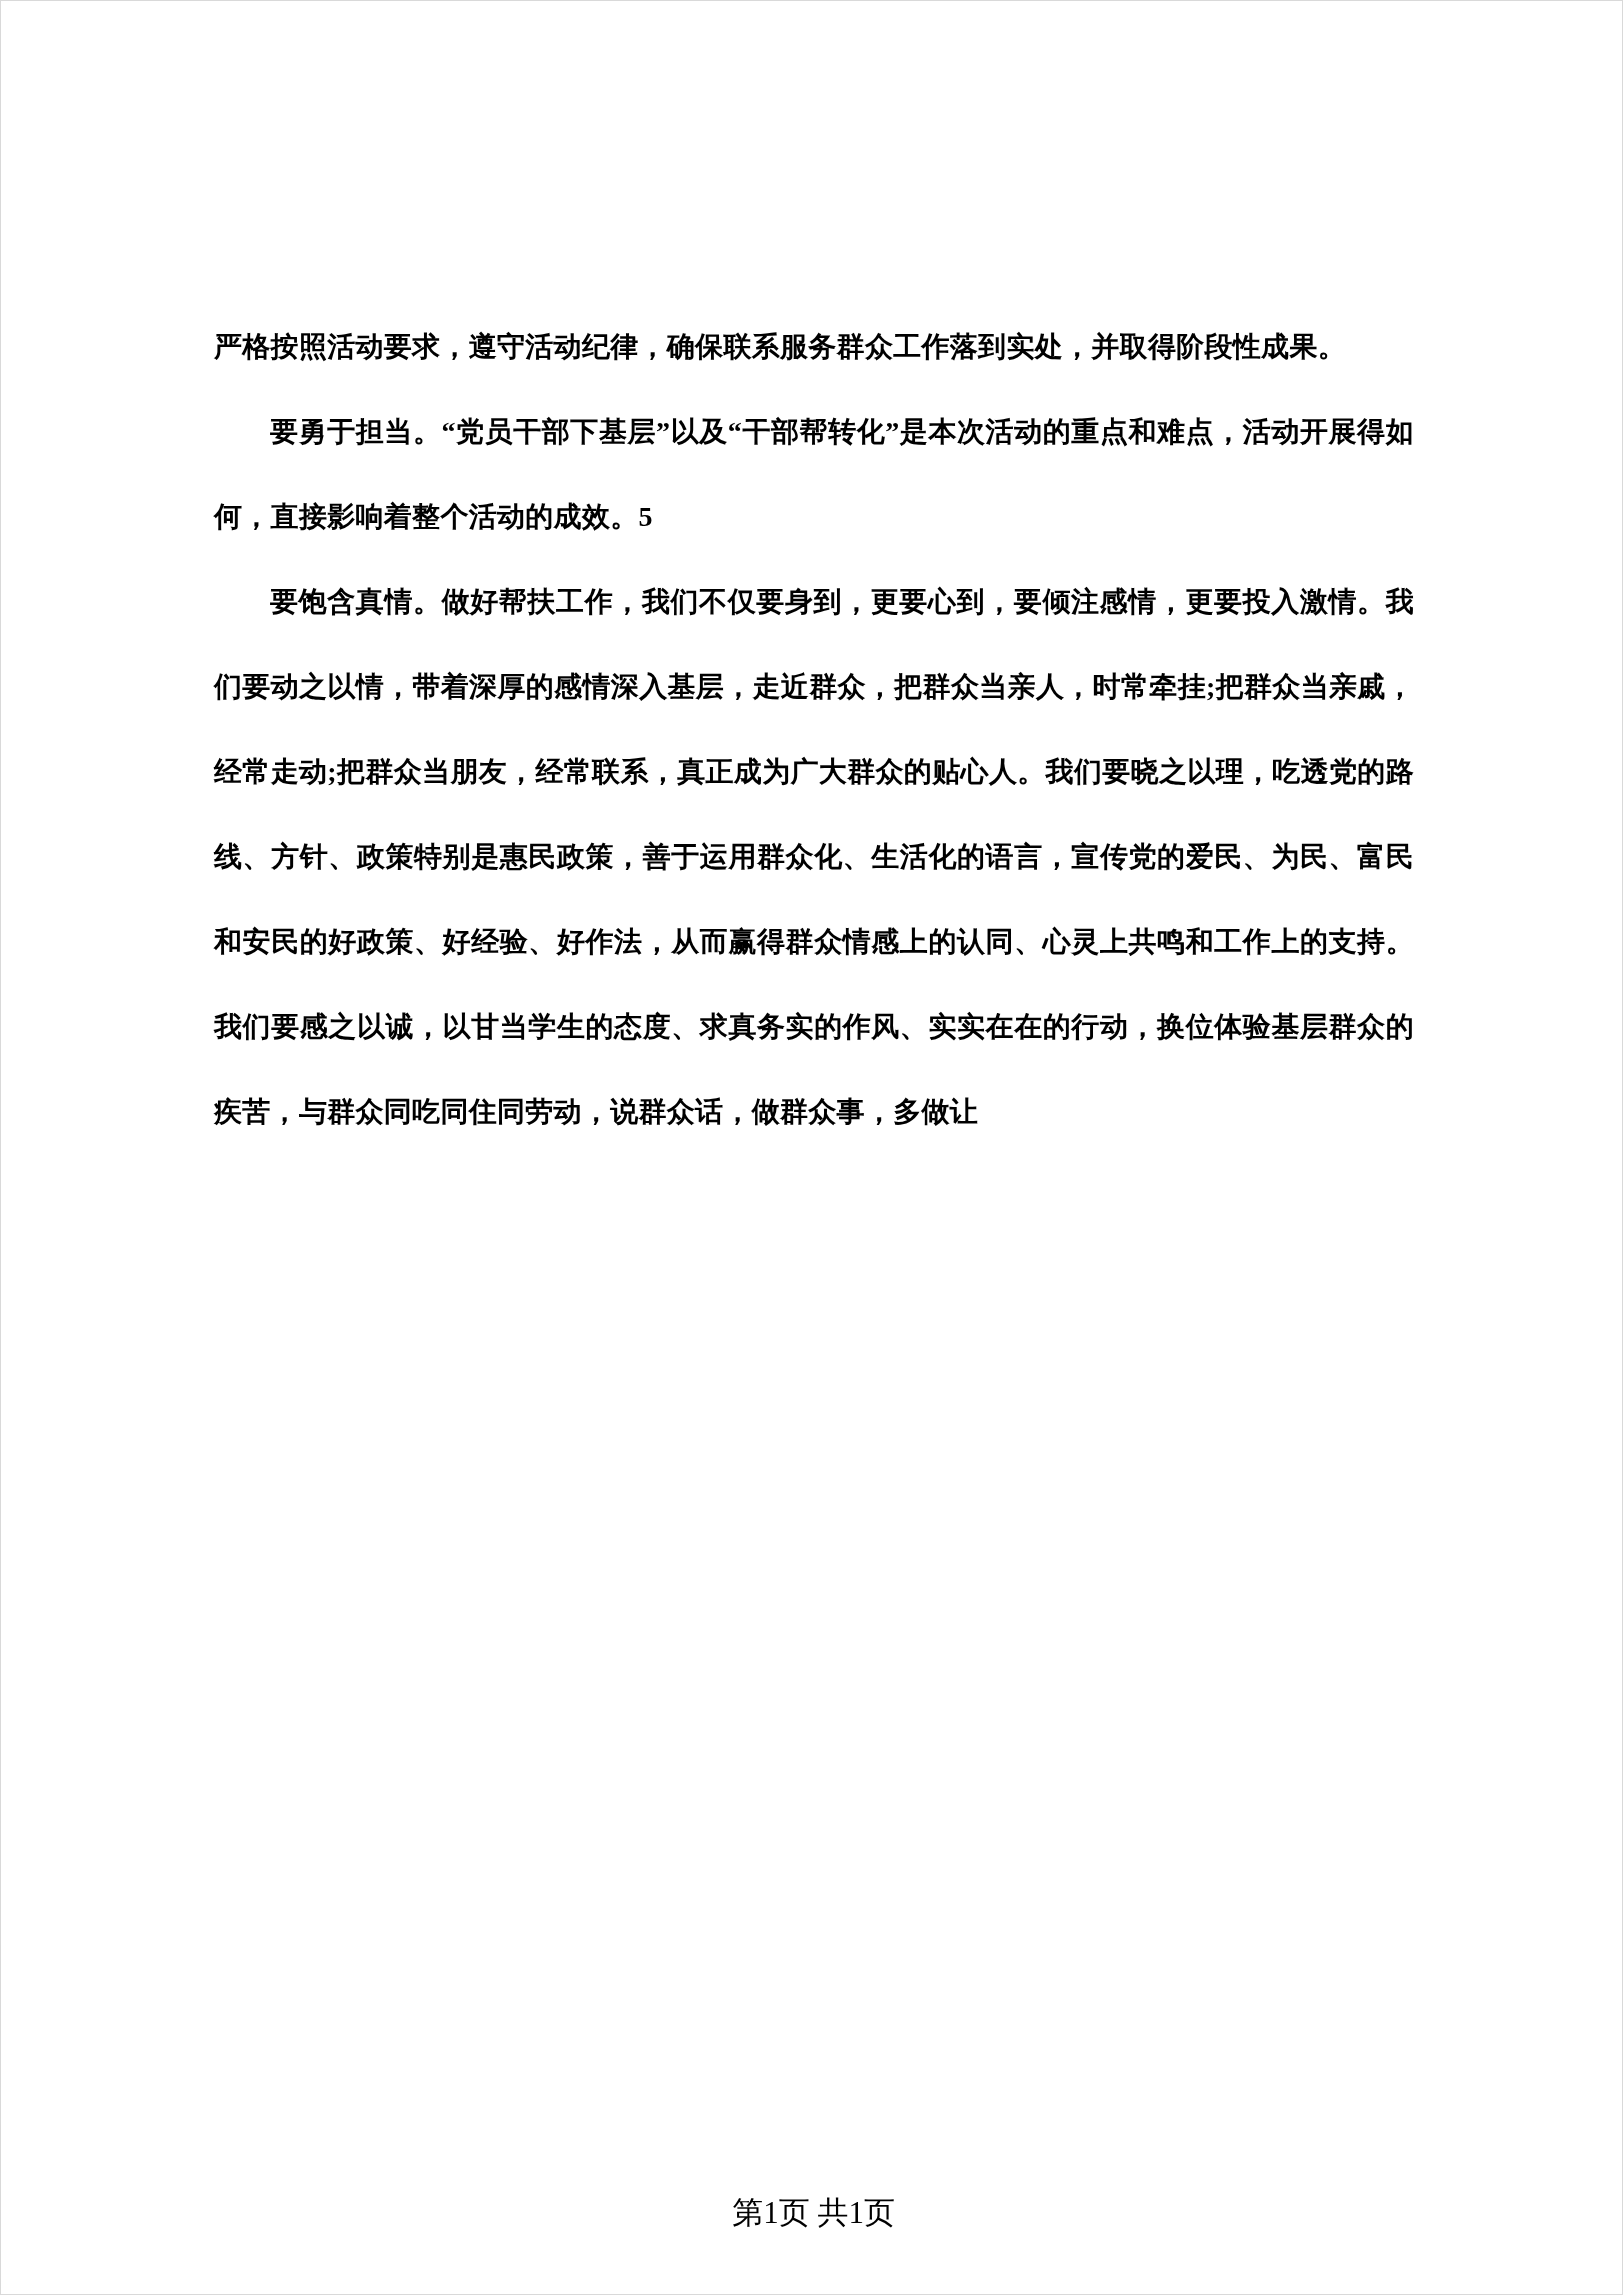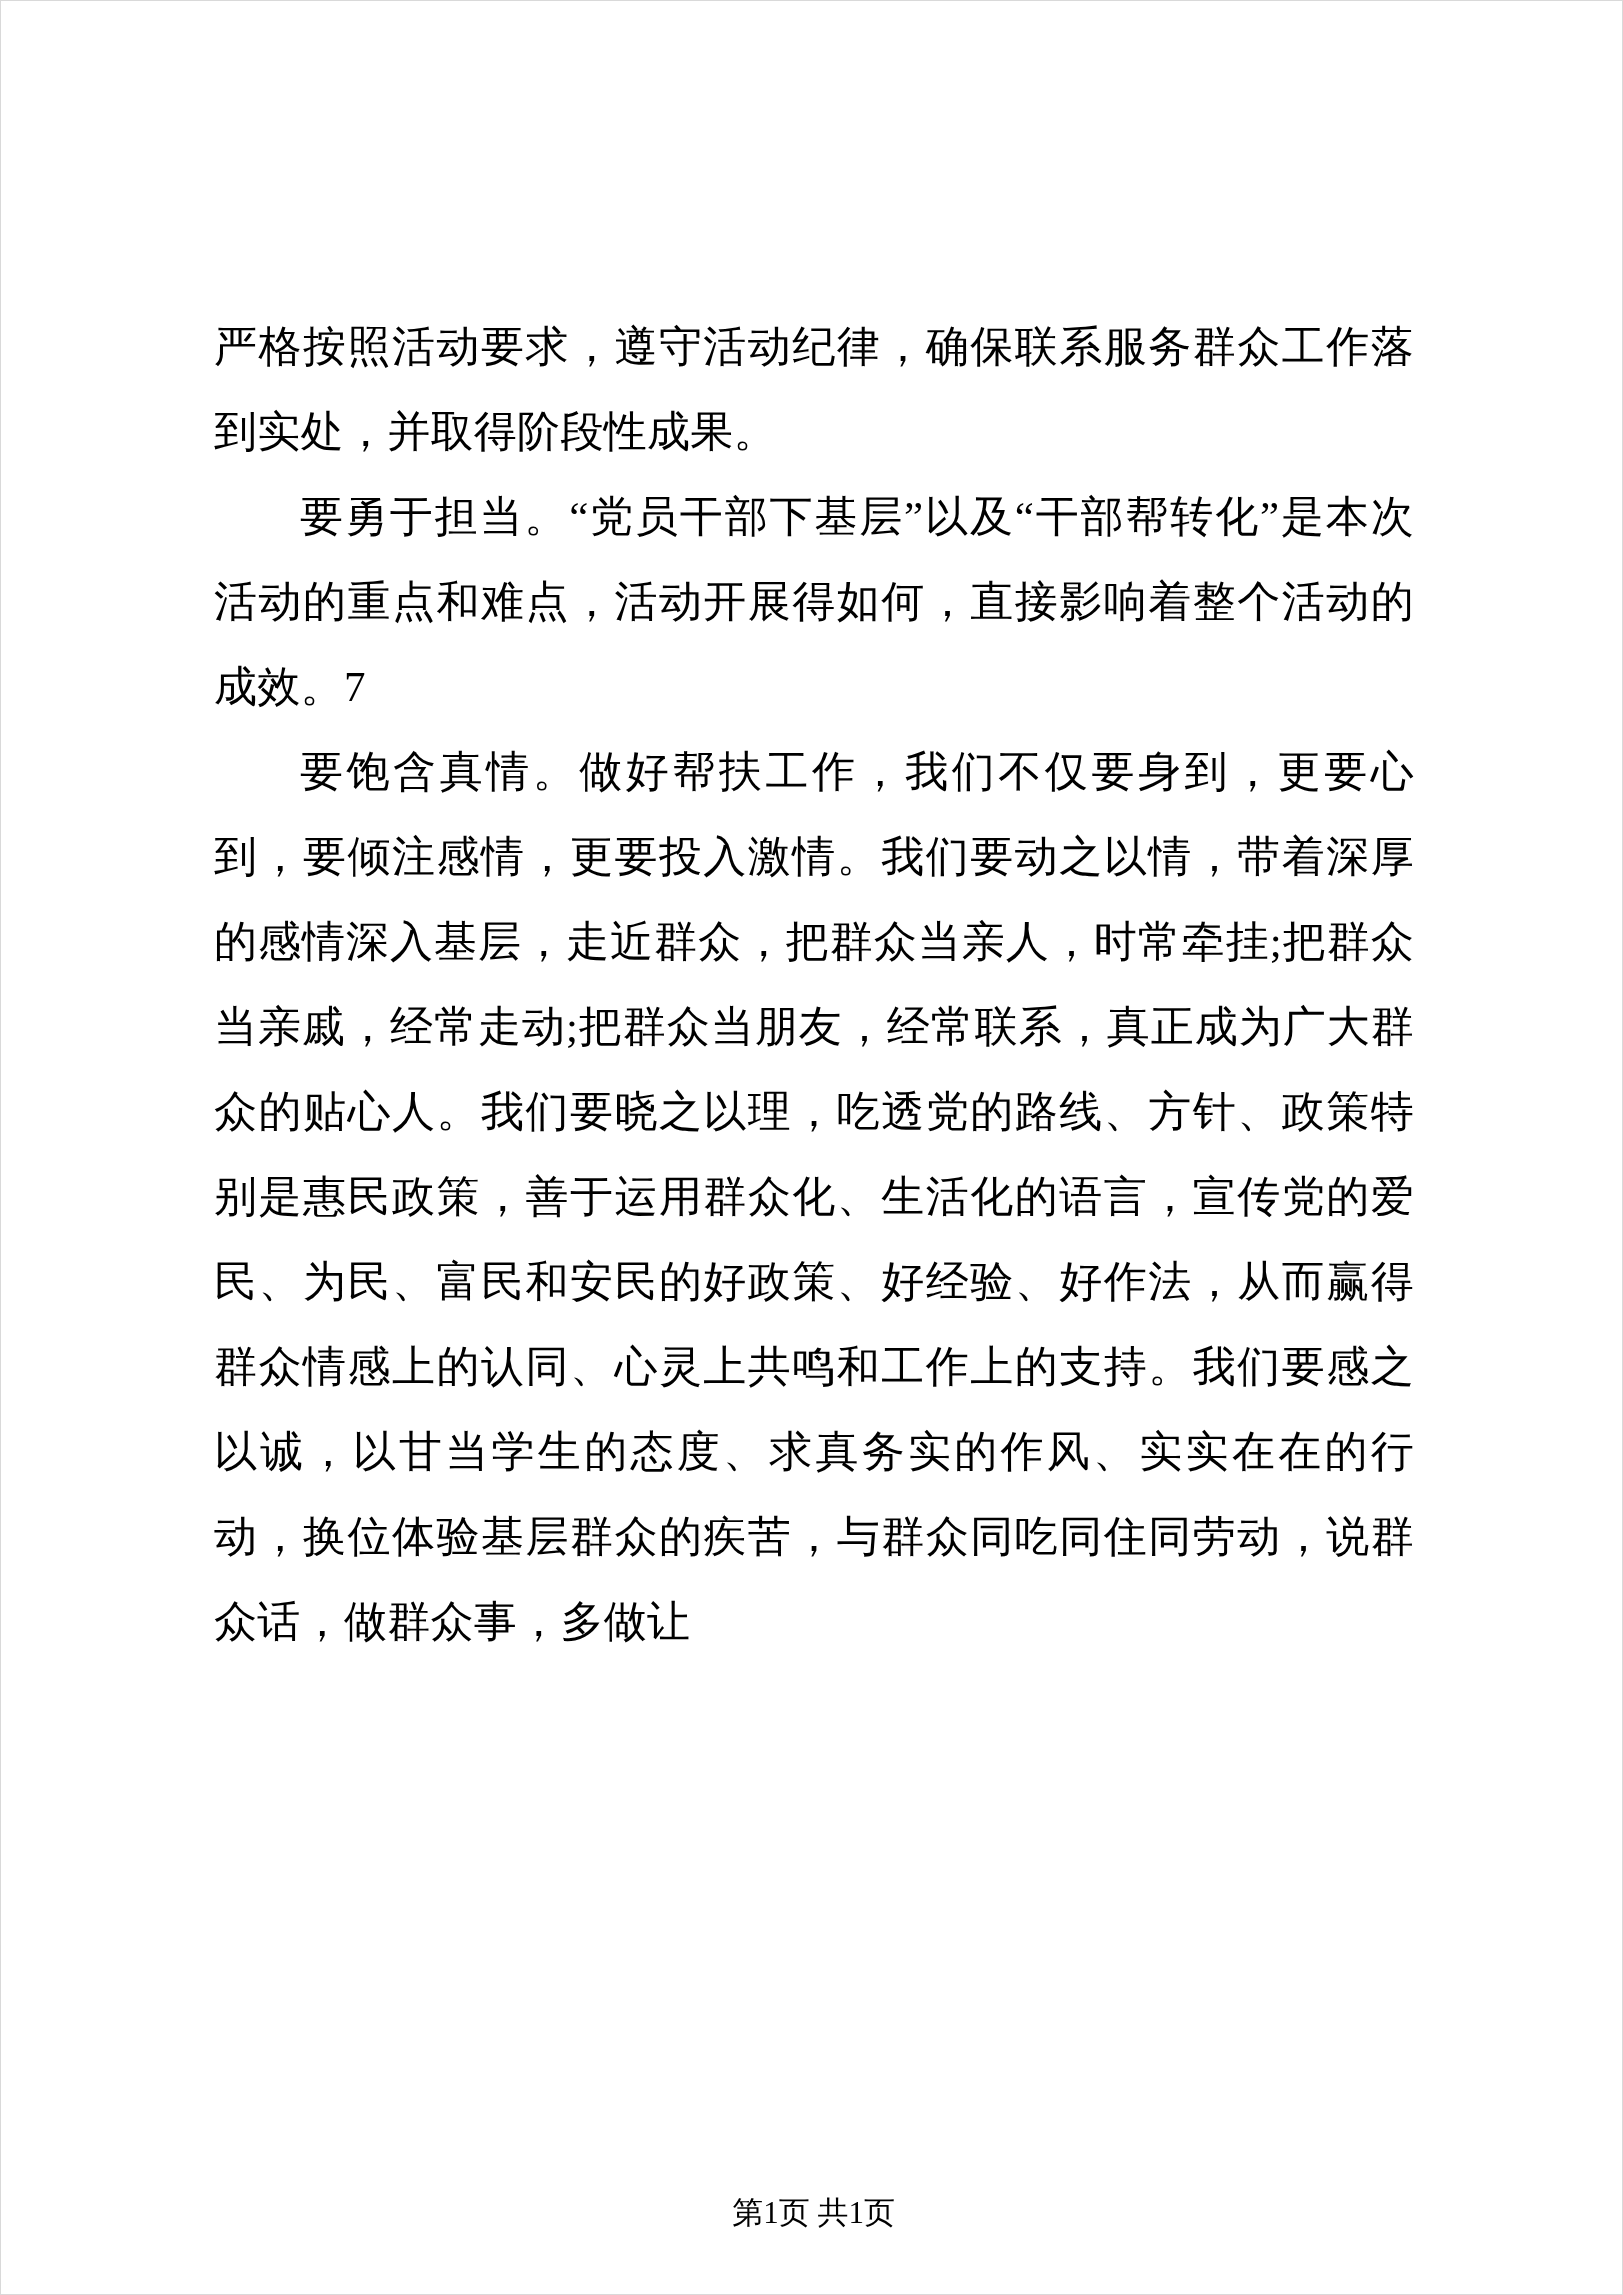--- a/index.html
+++ b/index.html
@@ -20,25 +20,26 @@
   }
   .content {
     position: absolute;
     left: 213px;
     top: 303px;
     width: 1200px;
   }
   p.para {
     margin: 0;
     padding: 0;
-    font-size: 43px;
+    font-size: 28px;
     line-height: 85px;
     text-align: justify;
     letter-spacing: 0.3px;
     word-break: break-all;
+    font-weight: bold;
   }
   p.para.indent {
     text-indent: 2em;
   }
   .footer {
     position: absolute;
     left: 4px;
     right: 0;
     bottom: 66px;
     text-align: center;
@@ -46,18 +47,18 @@
     line-height: 1;
     color: #000000;
   }
 </style>
 </head>
 <body>
 
 <div class="page">
   <div class="content">
     <p class="para">严格按照活动要求，遵守活动纪律，确保联系服务群众工作落到实处，并取得阶段性成果。</p>
-    <p class="para indent">要勇于担当。“党员干部下基层”以及“干部帮转化”是本次活动的重点和难点，活动开展得如何，直接影响着整个活动的成效。7</p>
+    <p class="para indent">要勇于担当。“党员干部下基层”以及“干部帮转化”是本次活动的重点和难点，活动开展得如何，直接影响着整个活动的成效。5</p>
     <p class="para indent">要饱含真情。做好帮扶工作，我们不仅要身到，更要心到，要倾注感情，更要投入激情。我们要动之以情，带着深厚的感情深入基层，走近群众，把群众当亲人，时常牵挂;把群众当亲戚，经常走动;把群众当朋友，经常联系，真正成为广大群众的贴心人。我们要晓之以理，吃透党的路线、方针、政策特别是惠民政策，善于运用群众化、生活化的语言，宣传党的爱民、为民、富民和安民的好政策、好经验、好作法，从而赢得群众情感上的认同、心灵上共鸣和工作上的支持。我们要感之以诚，以甘当学生的态度、求真务实的作风、实实在在的行动，换位体验基层群众的疾苦，与群众同吃同住同劳动，说群众话，做群众事，多做让</p>
   </div>
   <div class="footer">第1页 共1页</div>
 </div>
 
 
 </body></html>

